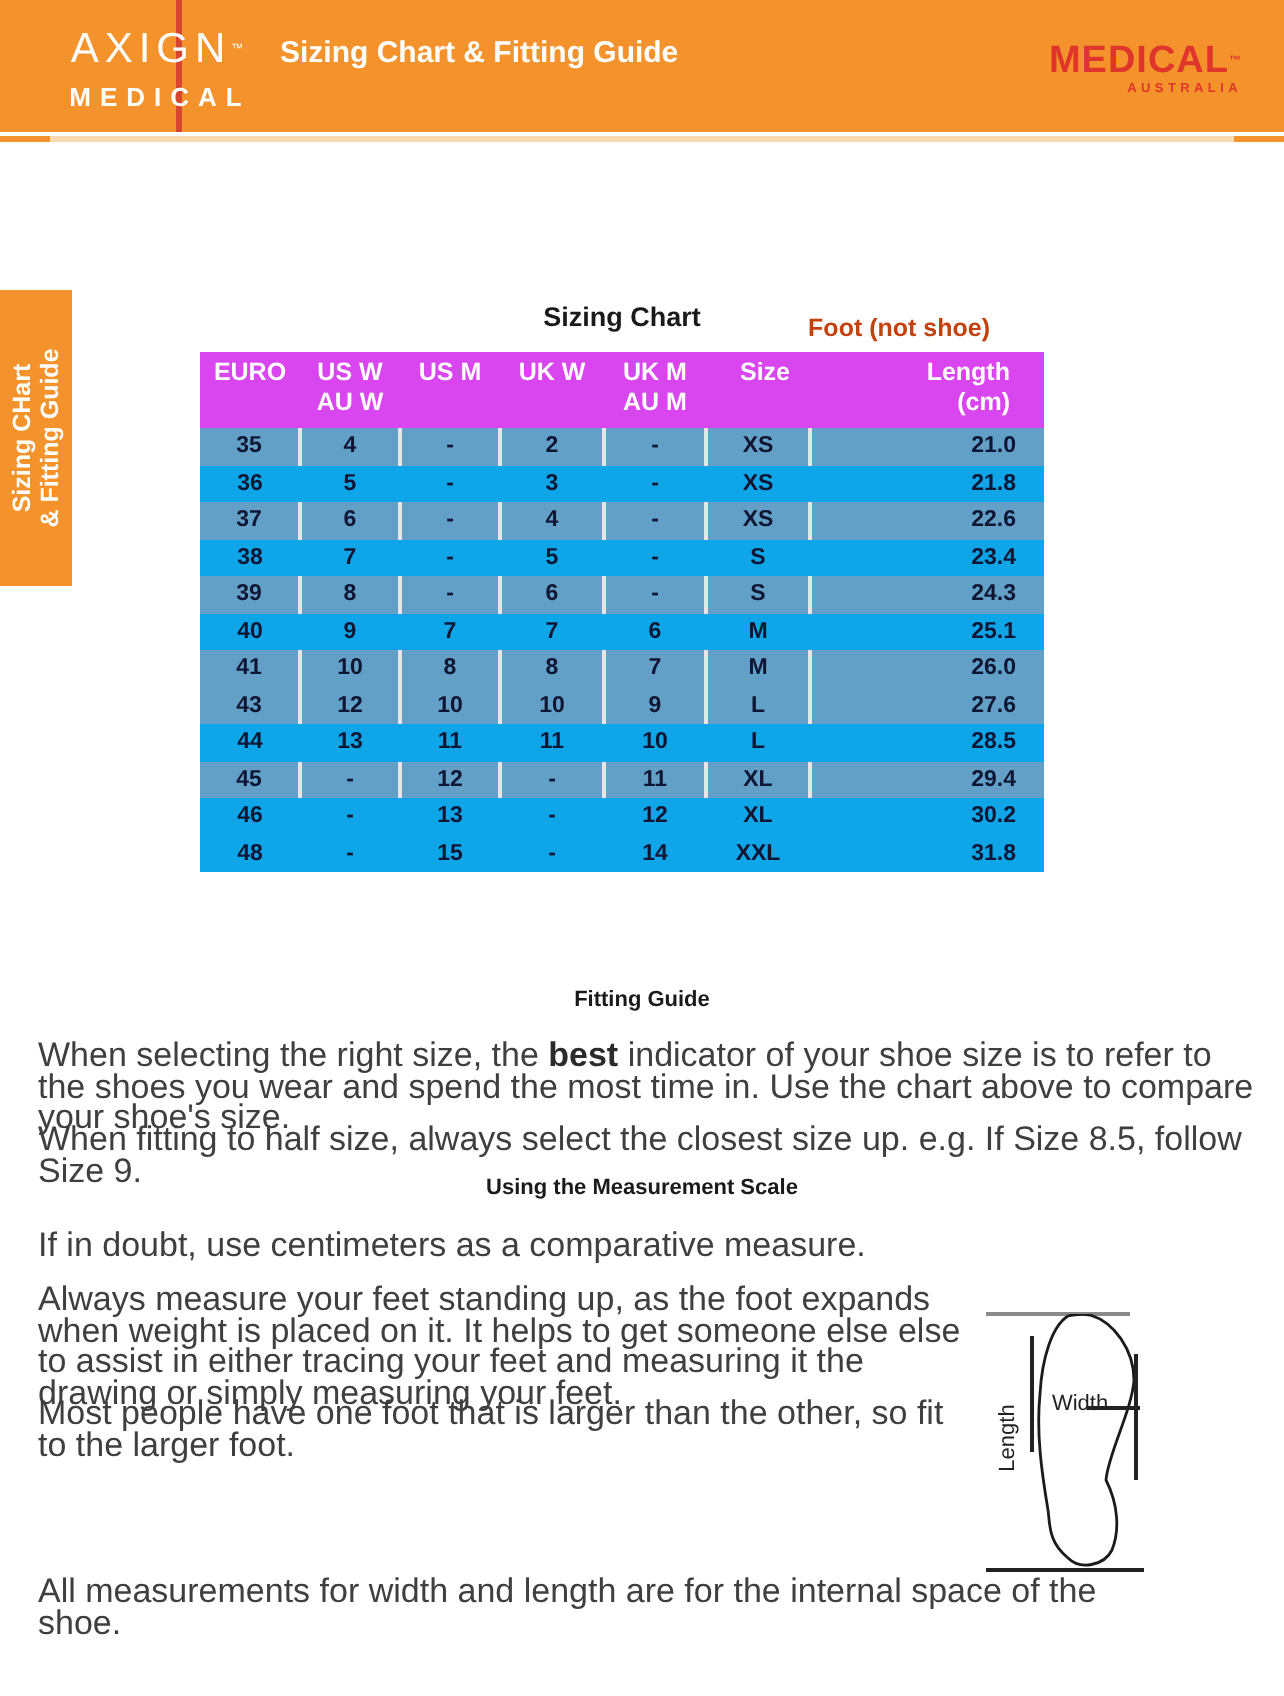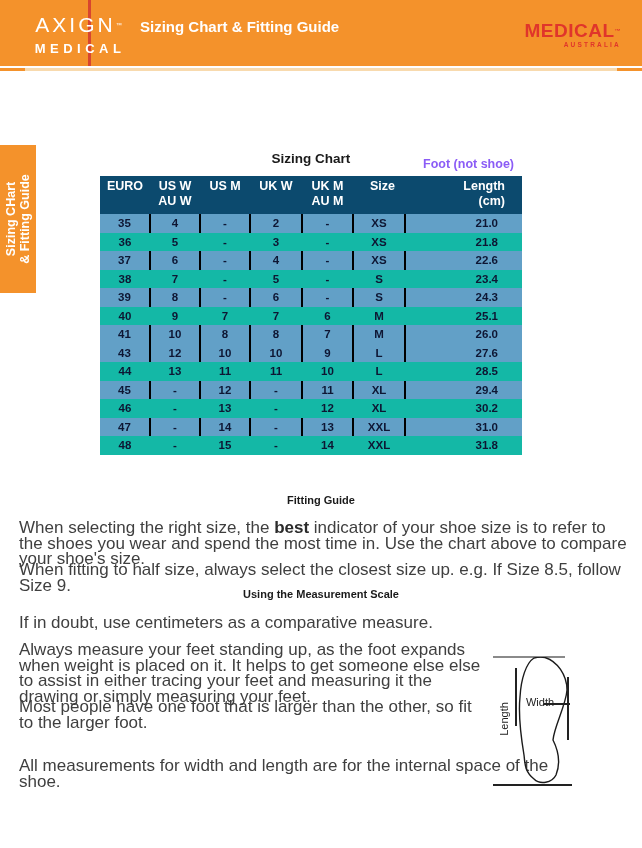--- a/index.html
+++ b/index.html
@@ -24,33 +24,33 @@
 
   
   .side-tab{position:absolute;left:0;top:145px;width:36px;height:148px;background:#F4922B;}
   .side-tab-text{position:absolute;left:50%;top:50%;width:148px;
     transform:translate(-50%,-50%) rotate(-90deg);
     color:#ffffff;font-size:12.5px;font-weight:bold;text-align:center;line-height:14px;white-space:nowrap;}
 
   
   .chart-title{position:absolute;left:100px;top:151px;width:422px;text-align:center;
     color:#1a1a1a;font-size:13.5px;font-weight:bold;}
-  .foot-note{position:absolute;left:364px;top:157px;width:150px;text-align:right;
-    color:#8b5cf6;font-size:12.5px;font-weight:bold;}
+  .foot-note{position:absolute;left:345px;top:157px;width:150px;text-align:right;
+    color:#c2410c;font-size:12.5px;font-weight:bold;}
   .sizing-table{position:absolute;left:100px;top:176px;width:422px;border-collapse:collapse;table-layout:fixed;}
-  .sizing-table th{background:#0c4a6e;color:#fff;font-size:12.5px;font-weight:bold;
+  .sizing-table th{background:#d946ef;color:#fff;font-size:12.5px;font-weight:bold;
     height:35px;vertical-align:top;text-align:center;padding:3px 0 0 0;line-height:15px;}
   .sizing-table th:nth-child(6){text-align:left;padding-left:17px;}
   .sizing-table th:nth-child(7){text-align:right;padding-right:17px;}
   .sizing-table td{height:18.5px;text-align:center;font-size:11.5px;font-weight:bold;
     color:#0E1633;padding:0;}
-  .sizing-table td:nth-child(7){text-align:right;padding-right:24px;}
+  .sizing-table td:nth-child(7){text-align:right;padding-right:14px;}
   .sizing-table tr.steel{background:#62A0C7;}
-  .sizing-table tr.peri{background:#14b8a6;margin-top:37px;}
-  .sizing-table tr.steel td:not(:last-child){border-right:2px solid #000000;}
+  .sizing-table tr.peri{background:#0ea5e9;margin-top:37px;}
+  .sizing-table tr.steel td:not(:last-child){border-right:2px solid #e5e5e5;}
 
   
   .section-heading{position:absolute;left:0;width:642px;text-align:center;
     color:#1a1a1a;font-size:11px;font-weight:bold;}
   .para{position:absolute;left:19px;color:#3F3F3F;font-size:17px;line-height:15.5px;}
   .para b{color:#2b2b2b;}
 
   
   .diagram{position:absolute;left:488px;top:648px;width:154px;height:145px;}
   .diag-topline{position:absolute;left:5px;top:8px;width:72px;height:2px;background:#8a8a8a;}
@@ -223,50 +223,41 @@
         </tr>
         <tr class="peri">
           <td>46</td>
           <td>-</td>
           <td>13</td>
           <td>-</td>
           <td>12</td>
           <td>XL</td>
           <td>30.2</td>
         </tr>
-        <tr class="steel">
-          <td>47</td>
-          <td>-</td>
-          <td>14</td>
-          <td>-</td>
-          <td>13</td>
-          <td>XXL</td>
-          <td>31.0</td>
-        </tr>
         <tr class="peri">
           <td>48</td>
           <td>-</td>
           <td>15</td>
           <td>-</td>
           <td>14</td>
           <td>XXL</td>
           <td>31.8</td>
         </tr>
       </tbody>
   </table>
 
   <div class="section-heading" style="top:494px;">Fitting Guide</div>
   <div class="para" style="top:520px;width:608px;"><span>When selecting the right size, the </span><b>best</b><span> indicator of your shoe size is to refer to the shoes you wear and spend the most time in. Use the chart above to compare your shoe's size.</span></div>
   <div class="para" style="top:562px;width:608px;">When fitting to half size, always select the closest size up. e.g. If Size 8.5, follow Size 9.</div>
 
   <div class="section-heading" style="top:588px;">Using the Measurement Scale</div>
   <div class="para" style="top:642px;width:462px;">Always measure your feet standing up, as the foot expands when weight is placed on it. It helps to get someone else else to assist in either tracing your feet and measuring it the drawing or simply measuring your feet.</div>
   <div class="para" style="top:615px;width:560px;">If in doubt, use centimeters as a comparative measure.</div>
   <div class="para" style="top:699px;width:462px;">Most people have one foot that is larger than the other, so fit to the larger foot.</div>
-  <div class="para" style="top:758px;width:560px;">All measurements for width and length are for the internal space of the shoe.</div>
+  <div class="para" style="top:788px;width:560px;">All measurements for width and length are for the internal space of the shoe.</div>
 
   <div class="diagram">
     <div class="diag-topline"></div>
     <svg class="diag-foot" width="60" height="128" viewBox="0 0 60 128">
       <path d="M22,1 C26,0 30,0 33,0.5 C45,4 55,18 55,33 C54,48 42,70 41,83 C47,95 48,108 44,118 C40,126 28,128 22,122 C12,114 13,105 12,98 C9,80 6,60 8,40 C9,22 14,6 22,1 Z" fill="none" stroke="#1b1b1b" stroke-width="1.4"></path>
     </svg>
     <div class="diag-vline-left"></div>
     <div class="diag-vline-right"></div>
     <div class="diag-tick"></div>
     <div class="diag-width">Width</div>

